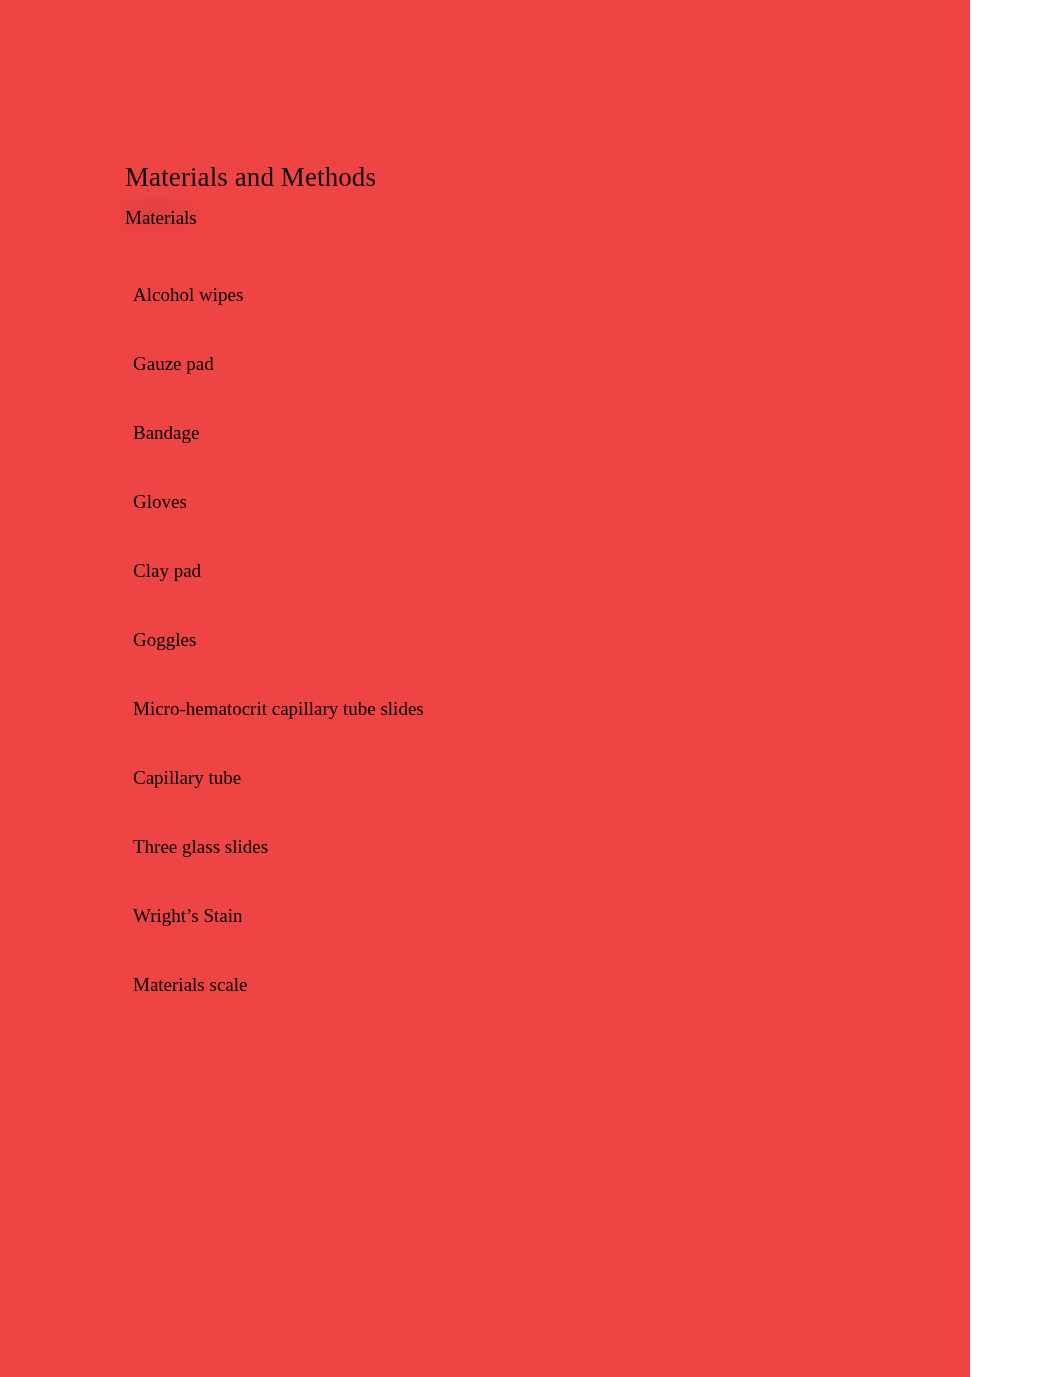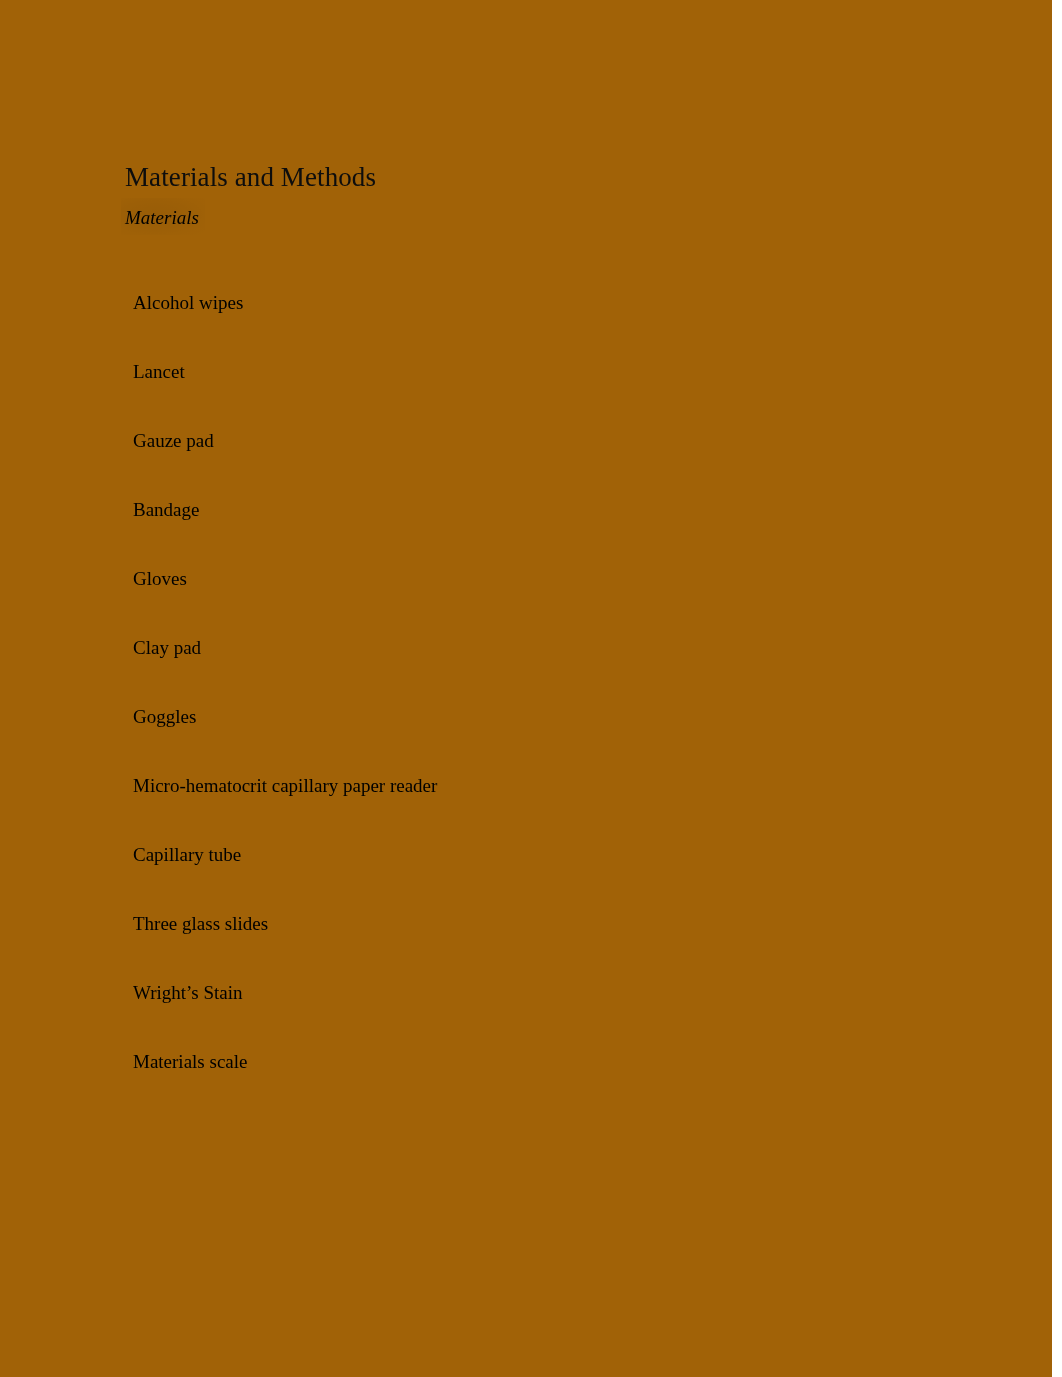--- a/index.html
+++ b/index.html
@@ -2,23 +2,23 @@
 <html><head>
 <meta charset="utf-8">
 <style>
   html, body {
     margin: 0;
     padding: 0;
     background: #ffffff;
   }
   .page {
     position: relative;
-    width: 1052px;
+    width: 970px;
     height: 1377px;
-    background: #a16207;
+    background: #ef4444;
     overflow: hidden;
     font-family: "Liberation Serif", "DejaVu Serif", serif;
     color: #000000;
     -webkit-font-smoothing: antialiased;
   }
   .content {
     position: absolute;
     left: 125px;
     top: 160px;
     width: 820px;
@@ -27,22 +27,21 @@
     font-size: 27px;
     line-height: 34px;
     font-weight: 400;
     letter-spacing: 0.1px;
     margin: 0 0 12px 0;
     color: #0d0d0d;
   }
   .subheading-wrap {
     position: relative;
     display: inline-block;
-    margin: 0 0 16px 0;
-    font-style: italic;
+    margin: 0 0 8px 0;
   }
   
   .subheading-wrap::before {
     content: "";
     position: absolute;
     left: -4px;
     top: -8px;
     width: 84px;
     height: 37px;
     background: radial-gradient(ellipse at 40% 45%,
@@ -85,27 +84,26 @@
     <h1 class="doc-title">Materials and Methods</h1>
 
     <div class="subheading-wrap">
       <p class="subheading">Materials</p>
     </div>
 
     <div class="spacer-first"></div>
 
     <ul class="materials-list">
       <li>Alcohol wipes</li>
-      <li>Lancet</li>
       <li>Gauze pad</li>
       <li>Bandage</li>
       <li>Gloves</li>
       <li>Clay pad</li>
       <li>Goggles</li>
-      <li>Micro-hematocrit capillary paper reader</li>
+      <li>Micro-hematocrit capillary tube slides</li>
       <li>Capillary tube</li>
       <li>Three glass slides</li>
       <li>Wright’s Stain</li>
       <li>Materials scale</li>
     </ul>
 
   </div>
 </div>
 
 </body></html>

